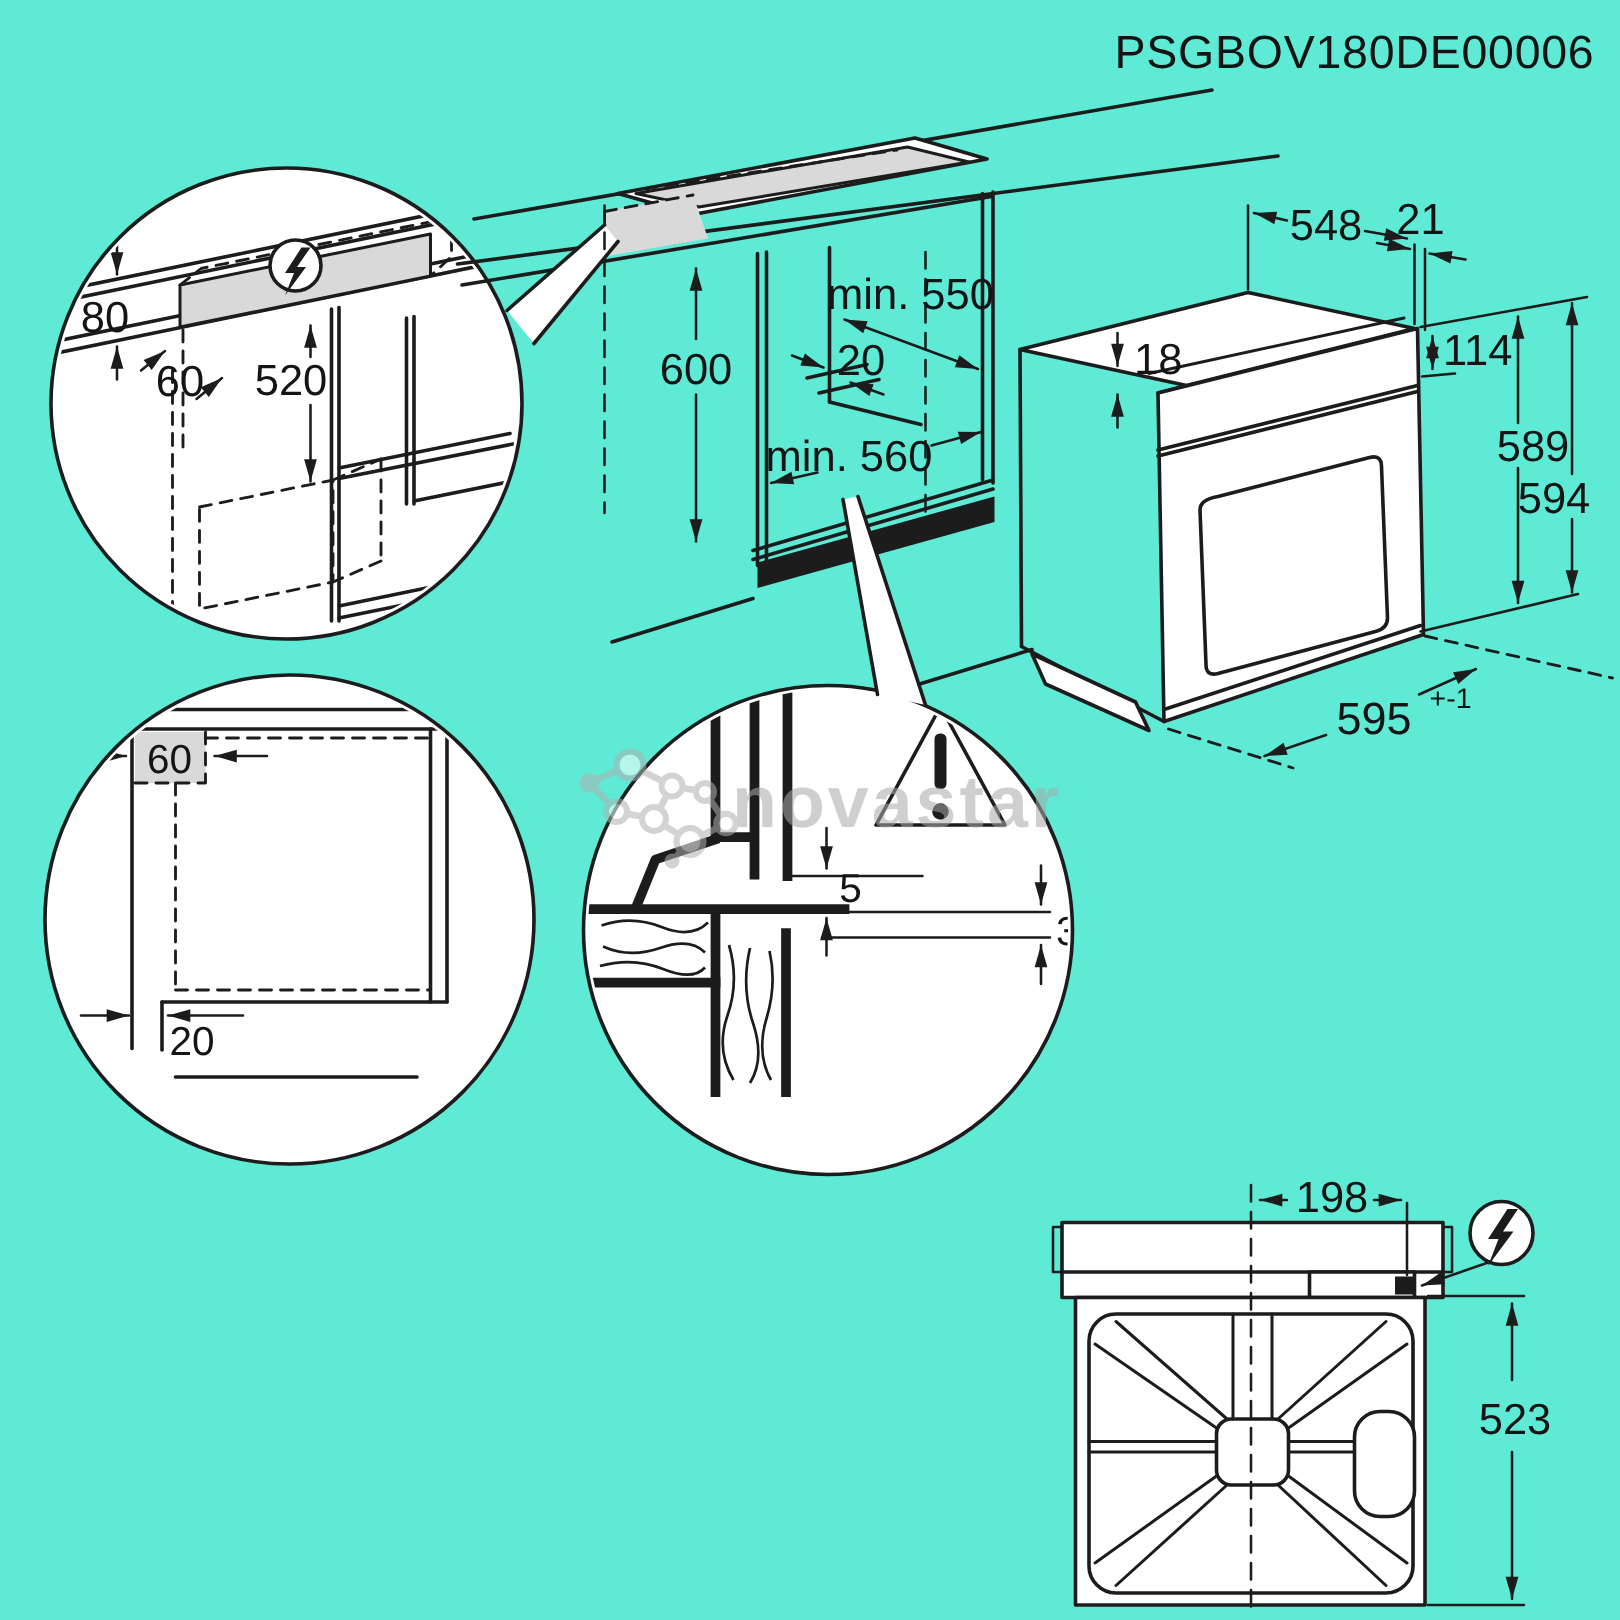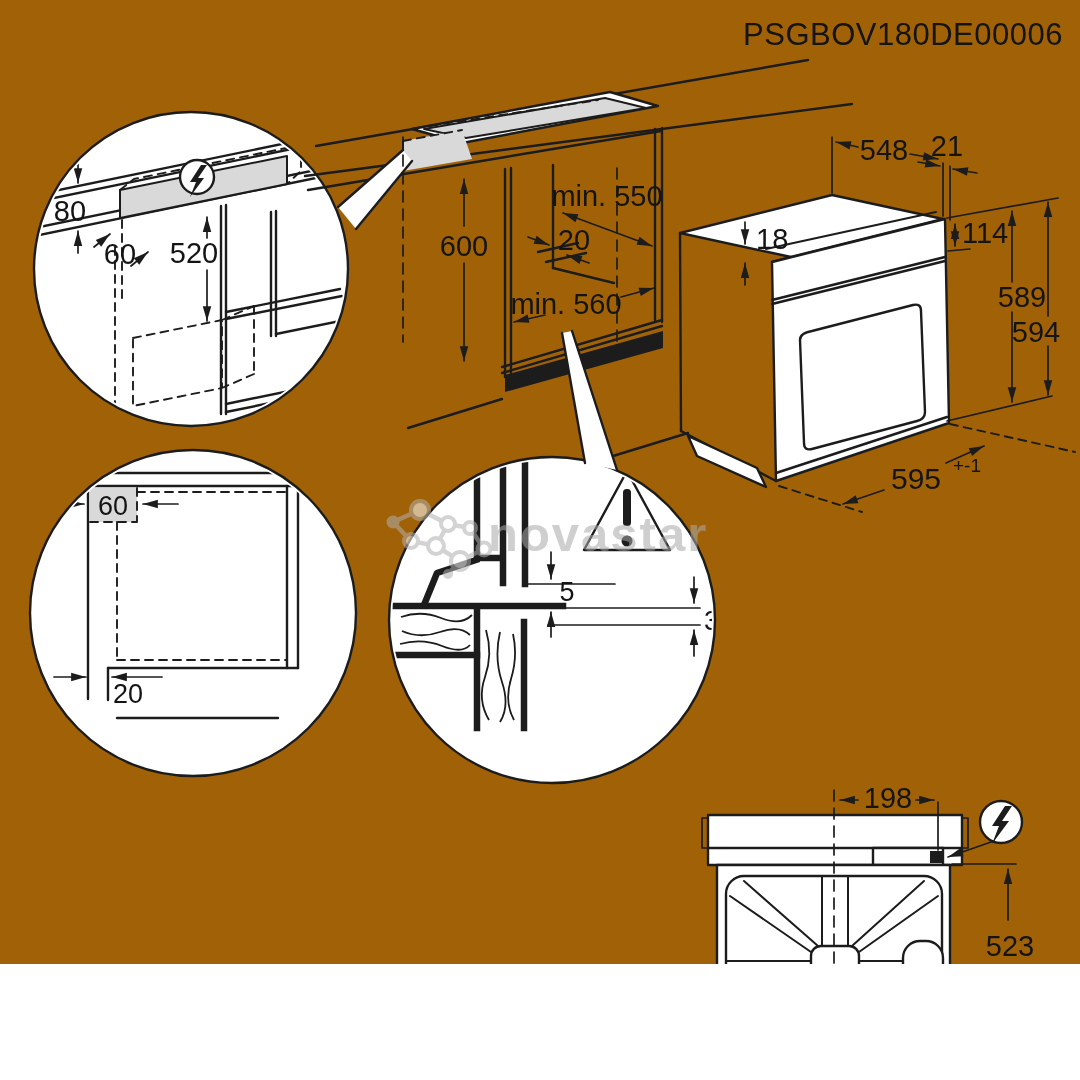--- a/index.html
+++ b/index.html
@@ -1,16 +1,16 @@
 <!DOCTYPE html>
 <html><head>
 <meta charset="utf-8">
 <style>
   html,body{margin:0;padding:0;background:#fff;}
-  .stage{position:relative;width:1080px;height:964px;background:#a16207;overflow:hidden;
+  .stage{position:relative;width:1080px;height:1080px;background:#5eead4;overflow:hidden;
          font-family:"Liberation Sans",sans-serif;}
   svg{display:block}
   .ln{stroke:#1c1c1c;stroke-width:2.4;fill:none;stroke-linecap:round;stroke-linejoin:round}
   .w{fill:#fff}
   .thin{stroke-width:1.7}
   .sw2{stroke-width:2}
   .thick{stroke-width:6.5;stroke-linecap:square}
   .dash{stroke-dasharray:11 7}
   .dashf{stroke-dasharray:8 6;stroke-width:1.9}
   .grain{stroke:#1c1c1c;stroke-width:1.8;fill:none}

